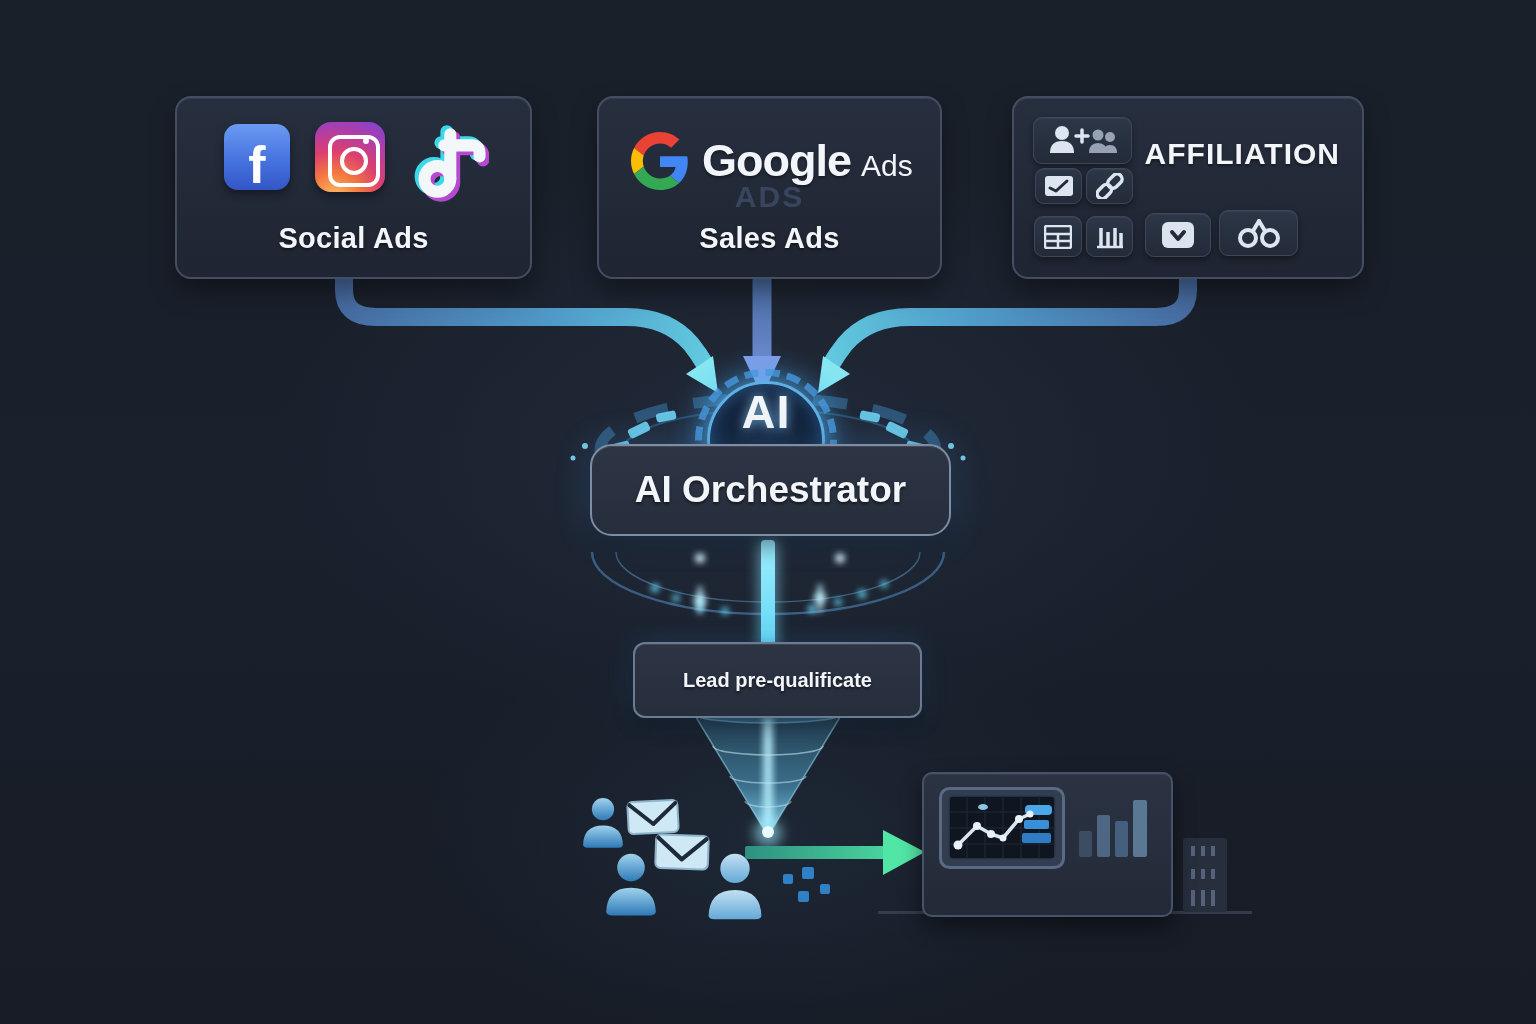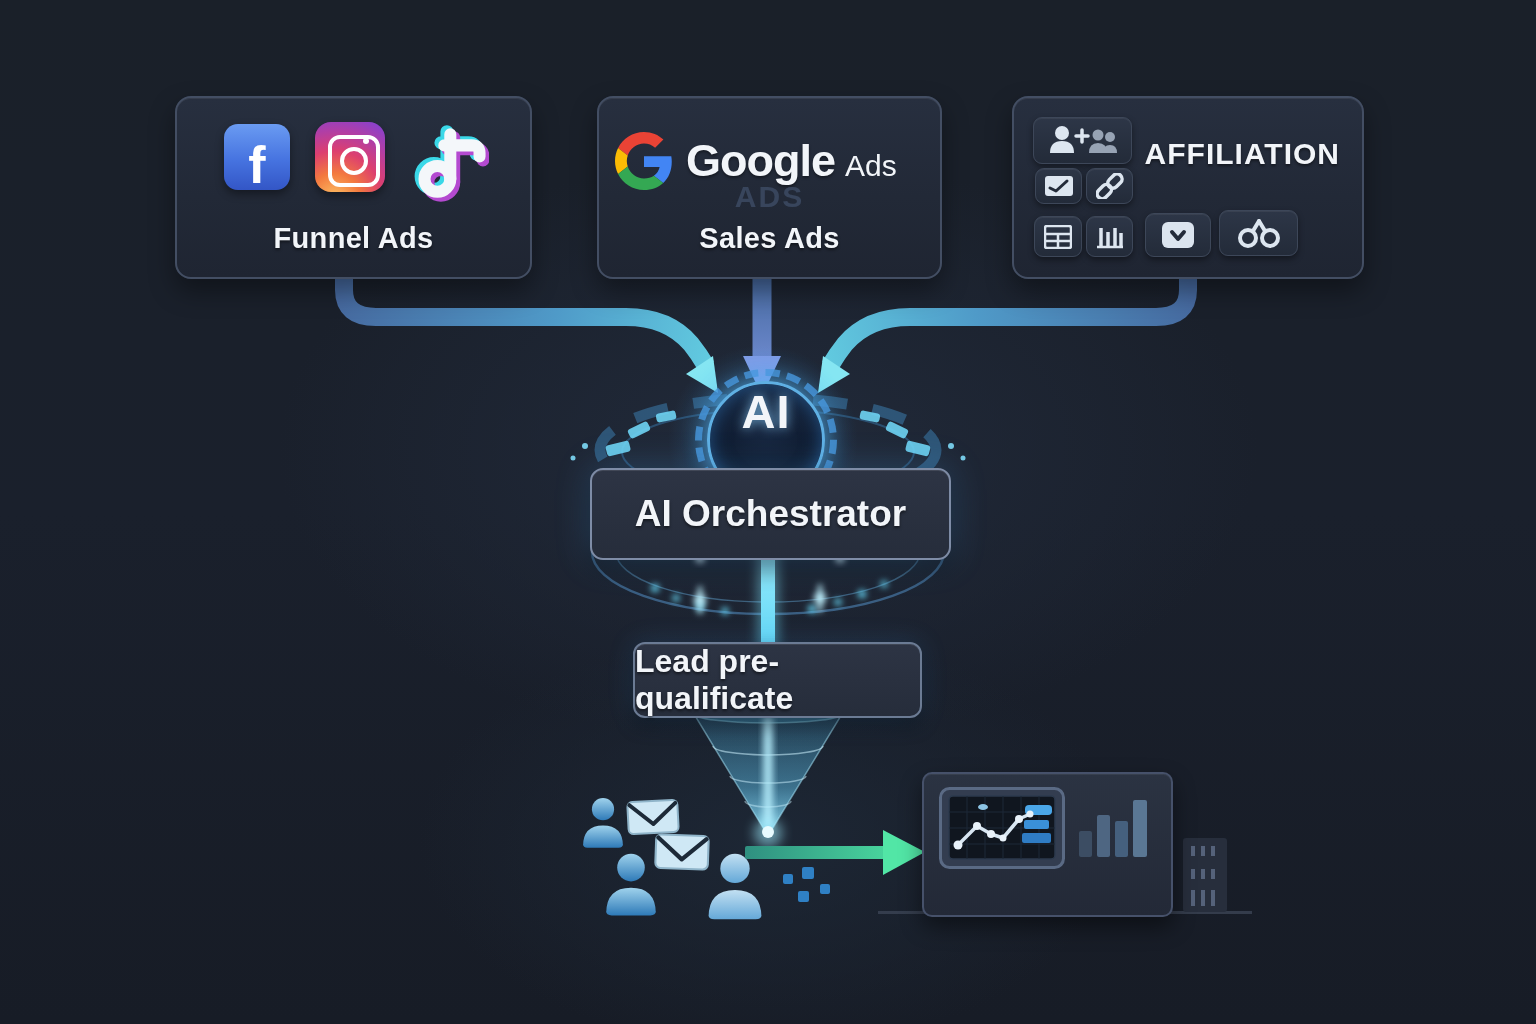--- a/index.html
+++ b/index.html
@@ -38,21 +38,21 @@
     position:absolute;left:138px;top:8px;width:70px;height:70px;border-radius:16px;
     background:radial-gradient(circle at 28% 110%, #fdc364 0%, #f3793f 28%, #dd3f6f 52%, #b13ea5 74%, #7d42d8 100%);
     box-shadow:0 4px 8px rgba(0,0,0,.4);
   }
   .ig-icon i{position:absolute;left:13px;top:13px;width:44px;height:44px;border:4px solid #fff;border-radius:12px;}
   .ig-icon b{position:absolute;left:25px;top:25px;width:20px;height:20px;border:4px solid #fff;border-radius:50%;}
   .ig-icon u{position:absolute;right:16px;top:16px;width:6px;height:6px;background:#fff;border-radius:50%;}
   .tk-icon{position:absolute;left:226px;top:2px;width:86px;height:88px;}
   
   .google-card{left:597px;top:96px;width:341px;height:179px;}
-  .g-row{position:absolute;left:16px;top:34px;display:flex;align-items:center;}
+  .g-row{position:absolute;left:32px;top:34px;display:flex;align-items:center;}
   .g-logo{width:58px;height:58px;margin-right:13px;}
   .g-word{font-weight:700;font-size:45px;letter-spacing:-1px;text-shadow:0 2px 3px rgba(0,0,0,.4);}
   .g-ads{font-weight:400;font-size:30px;margin-left:10px;padding-top:10px;}
   .g-ghost{
     position:absolute;left:0;width:100%;top:82px;text-align:center;
     font-weight:700;font-size:30px;letter-spacing:2px;color:#38455c;
   }
   
   .aff-card{left:1012px;top:96px;width:348px;height:179px;}
   .aff-title{
@@ -66,27 +66,27 @@
     box-shadow:0 3px 6px rgba(0,0,0,.4), inset 0 1px 0 rgba(255,255,255,.06);
     display:flex;align-items:center;justify-content:center;
   }
   
   .panel{
     position:absolute;display:flex;align-items:center;justify-content:center;
     background:linear-gradient(180deg,#2d3444 0%,#262d3b 100%);
     font-weight:700;text-shadow:0 2px 3px rgba(0,0,0,.5);
   }
   .orchestrator-box{
-    left:590px;top:468px;width:357px;height:88px;border-radius:13px;
+    left:590px;top:444px;width:357px;height:88px;border-radius:22px;
     border:2px solid #7e8ca6;font-size:37px;
     box-shadow:0 0 34px rgba(80,160,235,.28),0 10px 22px rgba(0,0,0,.45), inset 0 1px 0 rgba(255,255,255,.1);
   }
   .lead-box{
     left:633px;top:642px;width:285px;height:72px;border-radius:12px;
-    border:2px solid #6b7b94;font-size:32px;
+    border:2px solid #6b7b94;font-size:20px;
     box-shadow:0 0 26px rgba(70,150,225,.2),0 8px 18px rgba(0,0,0,.45), inset 0 1px 0 rgba(255,255,255,.09);
   }
   
   .ai-badge{
     position:absolute;left:707px;top:381px;width:112px;height:112px;border-radius:50%;
     background:radial-gradient(circle at 50% 32%, #1b2c47 0%, #0d1729 62%, #0a1322 100%);
     border:3px solid #5fb0e4;
     box-shadow:0 0 26px rgba(80,180,245,.85), inset 0 0 20px rgba(60,140,220,.55);
     display:flex;justify-content:center;
   }
@@ -308,21 +308,21 @@
                 <path d="M 55 72 L 55 20 M 48 33 L 80 33 Q 89 33 89 42 L 89 46"></path>
             </g>
             <g stroke="#f4f7fa" stroke-width="14">
               <circle cx="40" cy="72" r="15"></circle>
                 <path d="M 55 72 L 55 20 M 48 33 L 80 33 Q 89 33 89 42 L 89 46"></path>
             </g>
           </g>
         </svg>
       </div>
     </div>
-    <div class="card-label" style="top:124px">Funnel Ads</div>
+    <div class="card-label" style="top:124px">Social Ads</div>
   </div>
 
   <div class="card google-card">
     <div class="g-row">
       <svg class="g-logo" viewBox="0 0 48 48">
         <path fill="#EA4335" d="M24 9.5c3.54 0 6.71 1.22 9.21 3.6l6.85-6.85C35.9 2.38 30.47 0 24 0 14.62 0 6.51 5.38 2.56 13.22l7.98 6.19C12.43 13.72 17.74 9.5 24 9.5z"></path>
         <path fill="#4285F4" d="M46.98 24.55c0-1.57-.15-3.09-.38-4.55H24v9.02h12.94c-.58 2.96-2.26 5.48-4.78 7.18l7.73 6c4.51-4.18 7.09-10.36 7.09-17.65z"></path>
         <path fill="#FBBC05" d="M10.53 28.59c-.48-1.45-.76-2.99-.76-4.59s.27-3.14.76-4.59l-7.98-6.19C.92 16.46 0 20.12 0 24c0 3.88.92 7.54 2.56 10.78l7.97-6.19z"></path>
         <path fill="#34A853" d="M24 48c6.48 0 11.93-2.13 15.89-5.81l-7.73-6c-2.15 1.45-4.92 2.3-8.16 2.3-6.26 0-11.57-4.22-13.47-9.91l-7.98 6.19C6.51 42.62 14.62 48 24 48z"></path>
       </svg>

